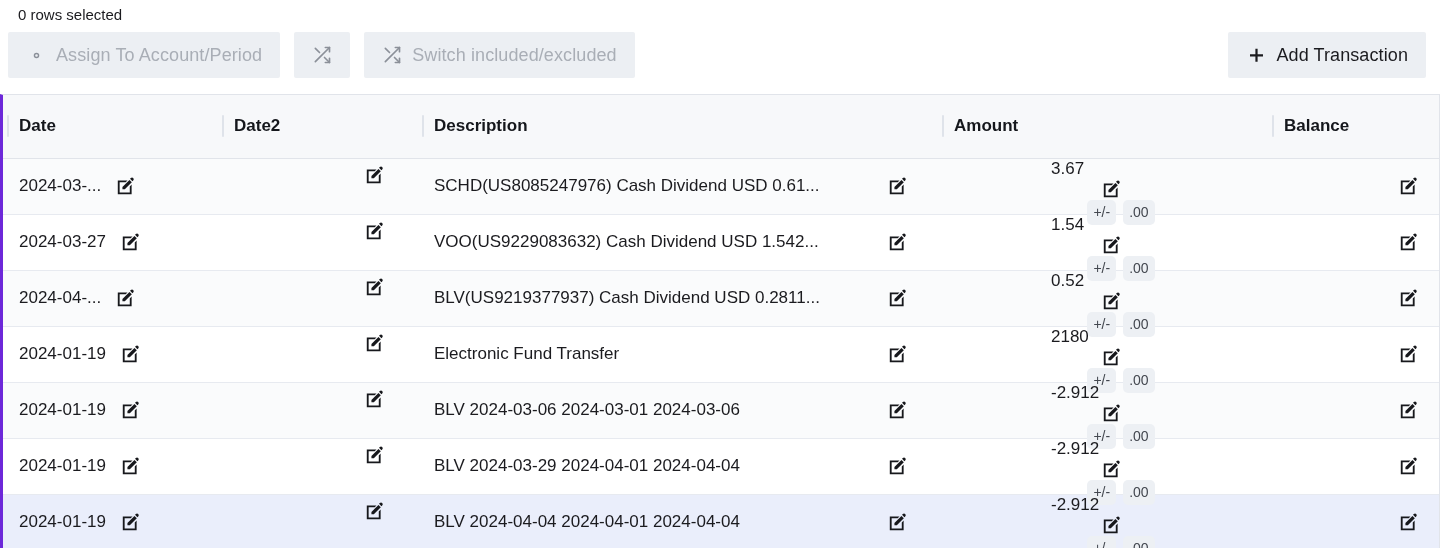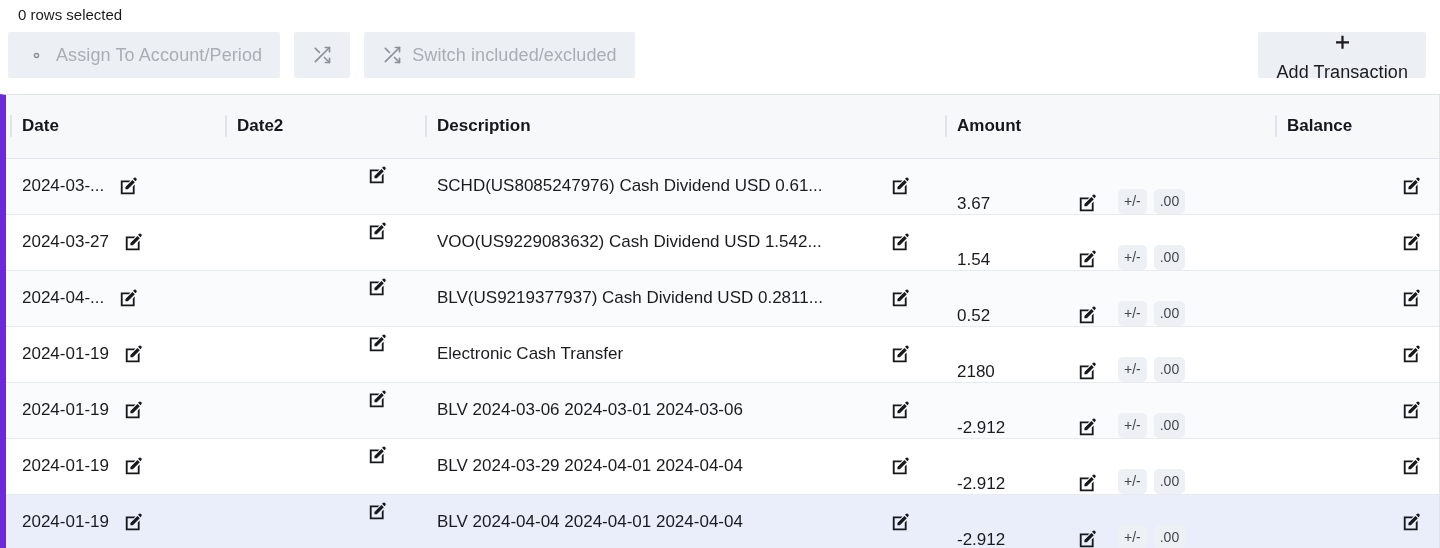--- a/index.html
+++ b/index.html
@@ -61,33 +61,32 @@
     width: 20px;
     height: 20px;
     flex: 0 0 auto;
   }
   .btn-icon svg { display: block; }
 
   .btn-add {
     position: absolute;
     right: 14px;
     top: 4px;
-    flex-direction: column;
   }
 
   
   .table-wrap {
     position: absolute;
     left: 0;
     top: 94px;
     width: 1440px;
     height: 454px;
     overflow: hidden;
     border-top: 1px solid #e1e4ea;
-    border-left: 6px solid #6d28d9;
+    border-left: 3px solid #6d28d9;
     border-right: 1px solid #e1e4ea;
     background: #fff;
   }
 
   table.grid {
     width: 1440px;
     border-collapse: collapse;
     table-layout: fixed;
   }
 
@@ -153,21 +152,22 @@
   .desc-text {
     white-space: nowrap;
     overflow: hidden;
     text-overflow: ellipsis;
     max-width: 430px;
   }
 
   .amount-cell {
     padding-left: 16px;
     display: flex;
-    align-items: flex-end;
+    align-items: center;
+    flex-direction: column;
   }
   .amount-text { width: 120px; white-space: nowrap; }
 
   .chip-group { display: flex; align-items: center; gap: 7px; margin-left: 20px; }
   .chip {
     background: #edf0f4;
     border: none;
     border-radius: 5px;
     color: #43474f;
     font-family: "Liberation Sans", sans-serif;
@@ -509,21 +509,21 @@
                   <svg viewBox="0 0 24 24" fill="currentColor">
                     <path d="M3.2 5.1h11.1l-2.1 2.1H5.3v11.6h11.6v-6.9l2.1-2.1v11.1H3.2z"></path>
                     <path d="M20.8 2.3a1.9 1.9 0 00-2.7 0l-.9.9 2.7 2.7.9-.9a1.9 1.9 0 000-2.7z"></path>
                     <path d="M16.5 4.5l2.7 2.7-8 8h-2.7v-2.7z"></path>
                   </svg>
                 </span>
       </div>
     </td>
     <td>
       <div class="cell-inner desc-cell">
-        <span class="desc-text">Electronic Cash Transfer</span>
+        <span class="desc-text">Electronic Fund Transfer</span>
         <span class="edit-icon">
                   <svg viewBox="0 0 24 24" fill="currentColor">
                     <path d="M3.2 5.1h11.1l-2.1 2.1H5.3v11.6h11.6v-6.9l2.1-2.1v11.1H3.2z"></path>
                     <path d="M20.8 2.3a1.9 1.9 0 00-2.7 0l-.9.9 2.7 2.7.9-.9a1.9 1.9 0 000-2.7z"></path>
                     <path d="M16.5 4.5l2.7 2.7-8 8h-2.7v-2.7z"></path>
                   </svg>
                 </span>
       </div>
     </td>
     <td>

